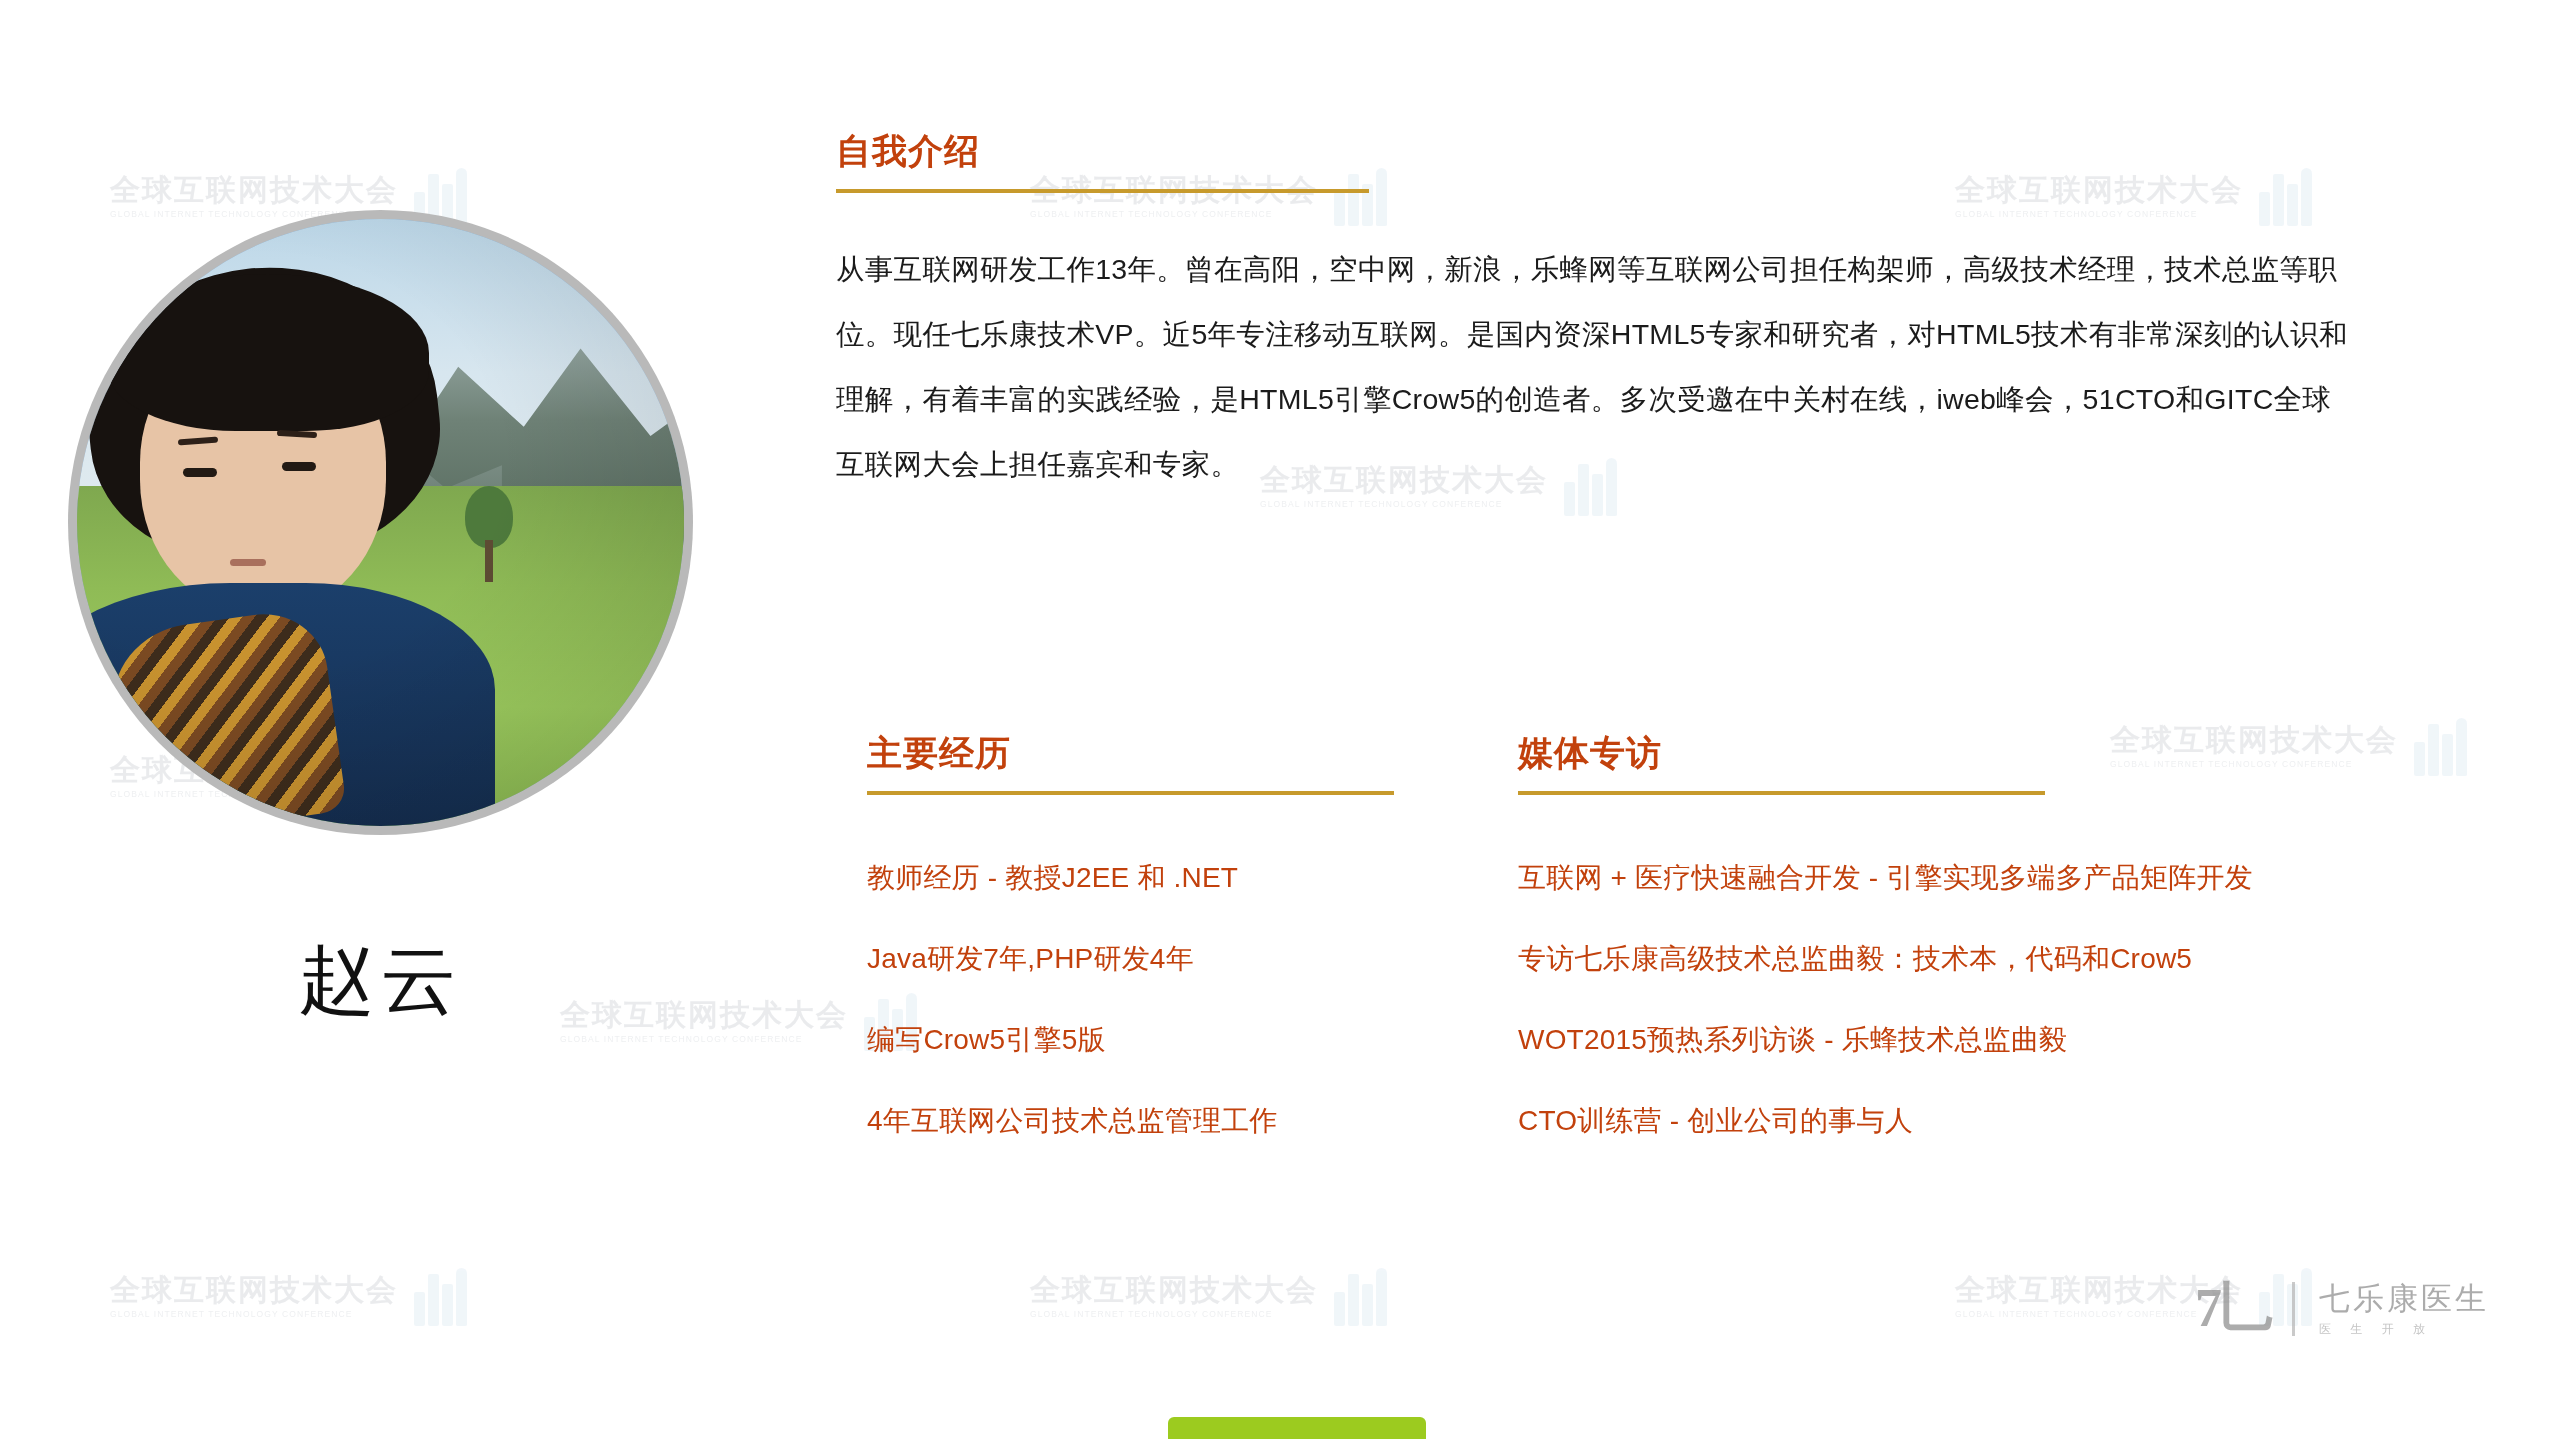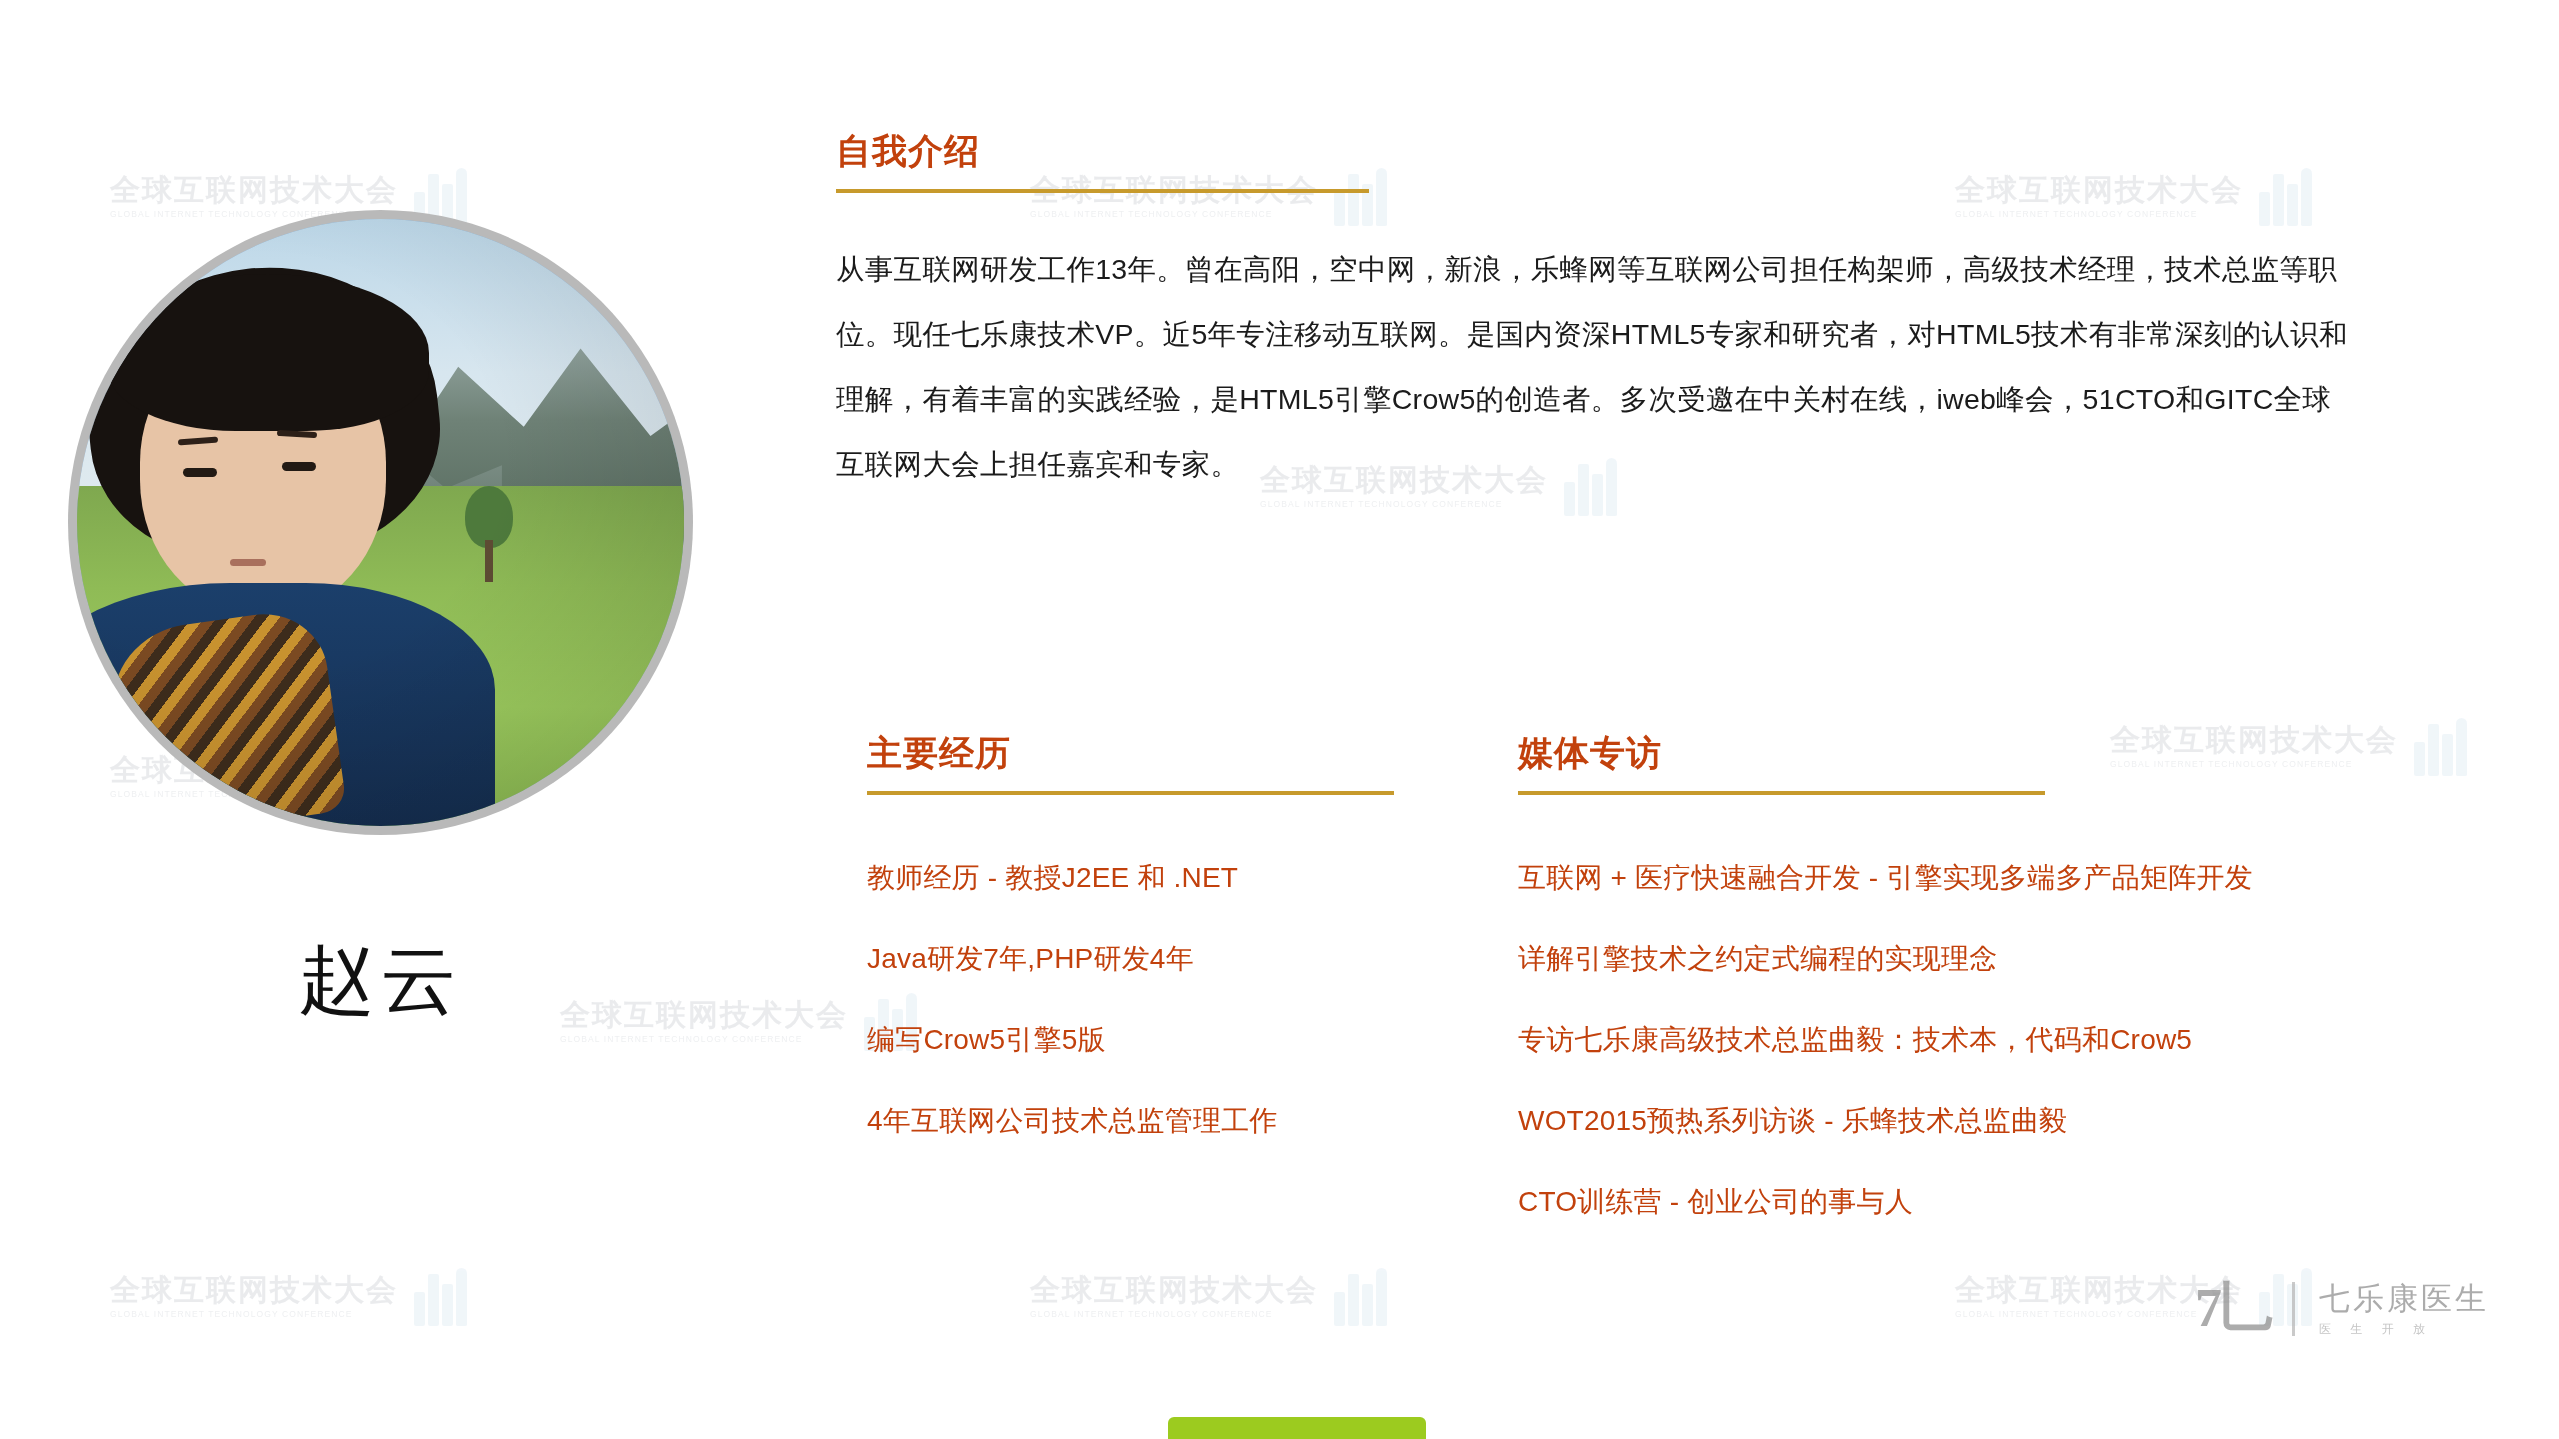--- a/index.html
+++ b/index.html
@@ -493,21 +493,20 @@
       <div class="list-item">编写Crow5引擎5版</div>
       <div class="list-item">4年互联网公司技术总监管理工作</div>
     </div>
   </div>
 
   <div class="media-block">
     <div class="sec-title">媒体专访</div>
     <div class="sec-rule"></div>
     <div class="list">
       <div class="list-item">互联网 + 医疗快速融合开发 - 引擎实现多端多产品矩阵开发</div>
-      <div class="list-item">详解引擎技术之约定式编程的实现理念</div>
       <div class="list-item">专访七乐康高级技术总监曲毅：技术本，代码和Crow5</div>
       <div class="list-item">WOT2015预热系列访谈 - 乐蜂技术总监曲毅</div>
       <div class="list-item">CTO训练营 - 创业公司的事与人</div>
     </div>
   </div>
 
   <div class="brand">
     <div class="mark">7乚</div>
     <div class="bar"></div>
     <div class="btext">

